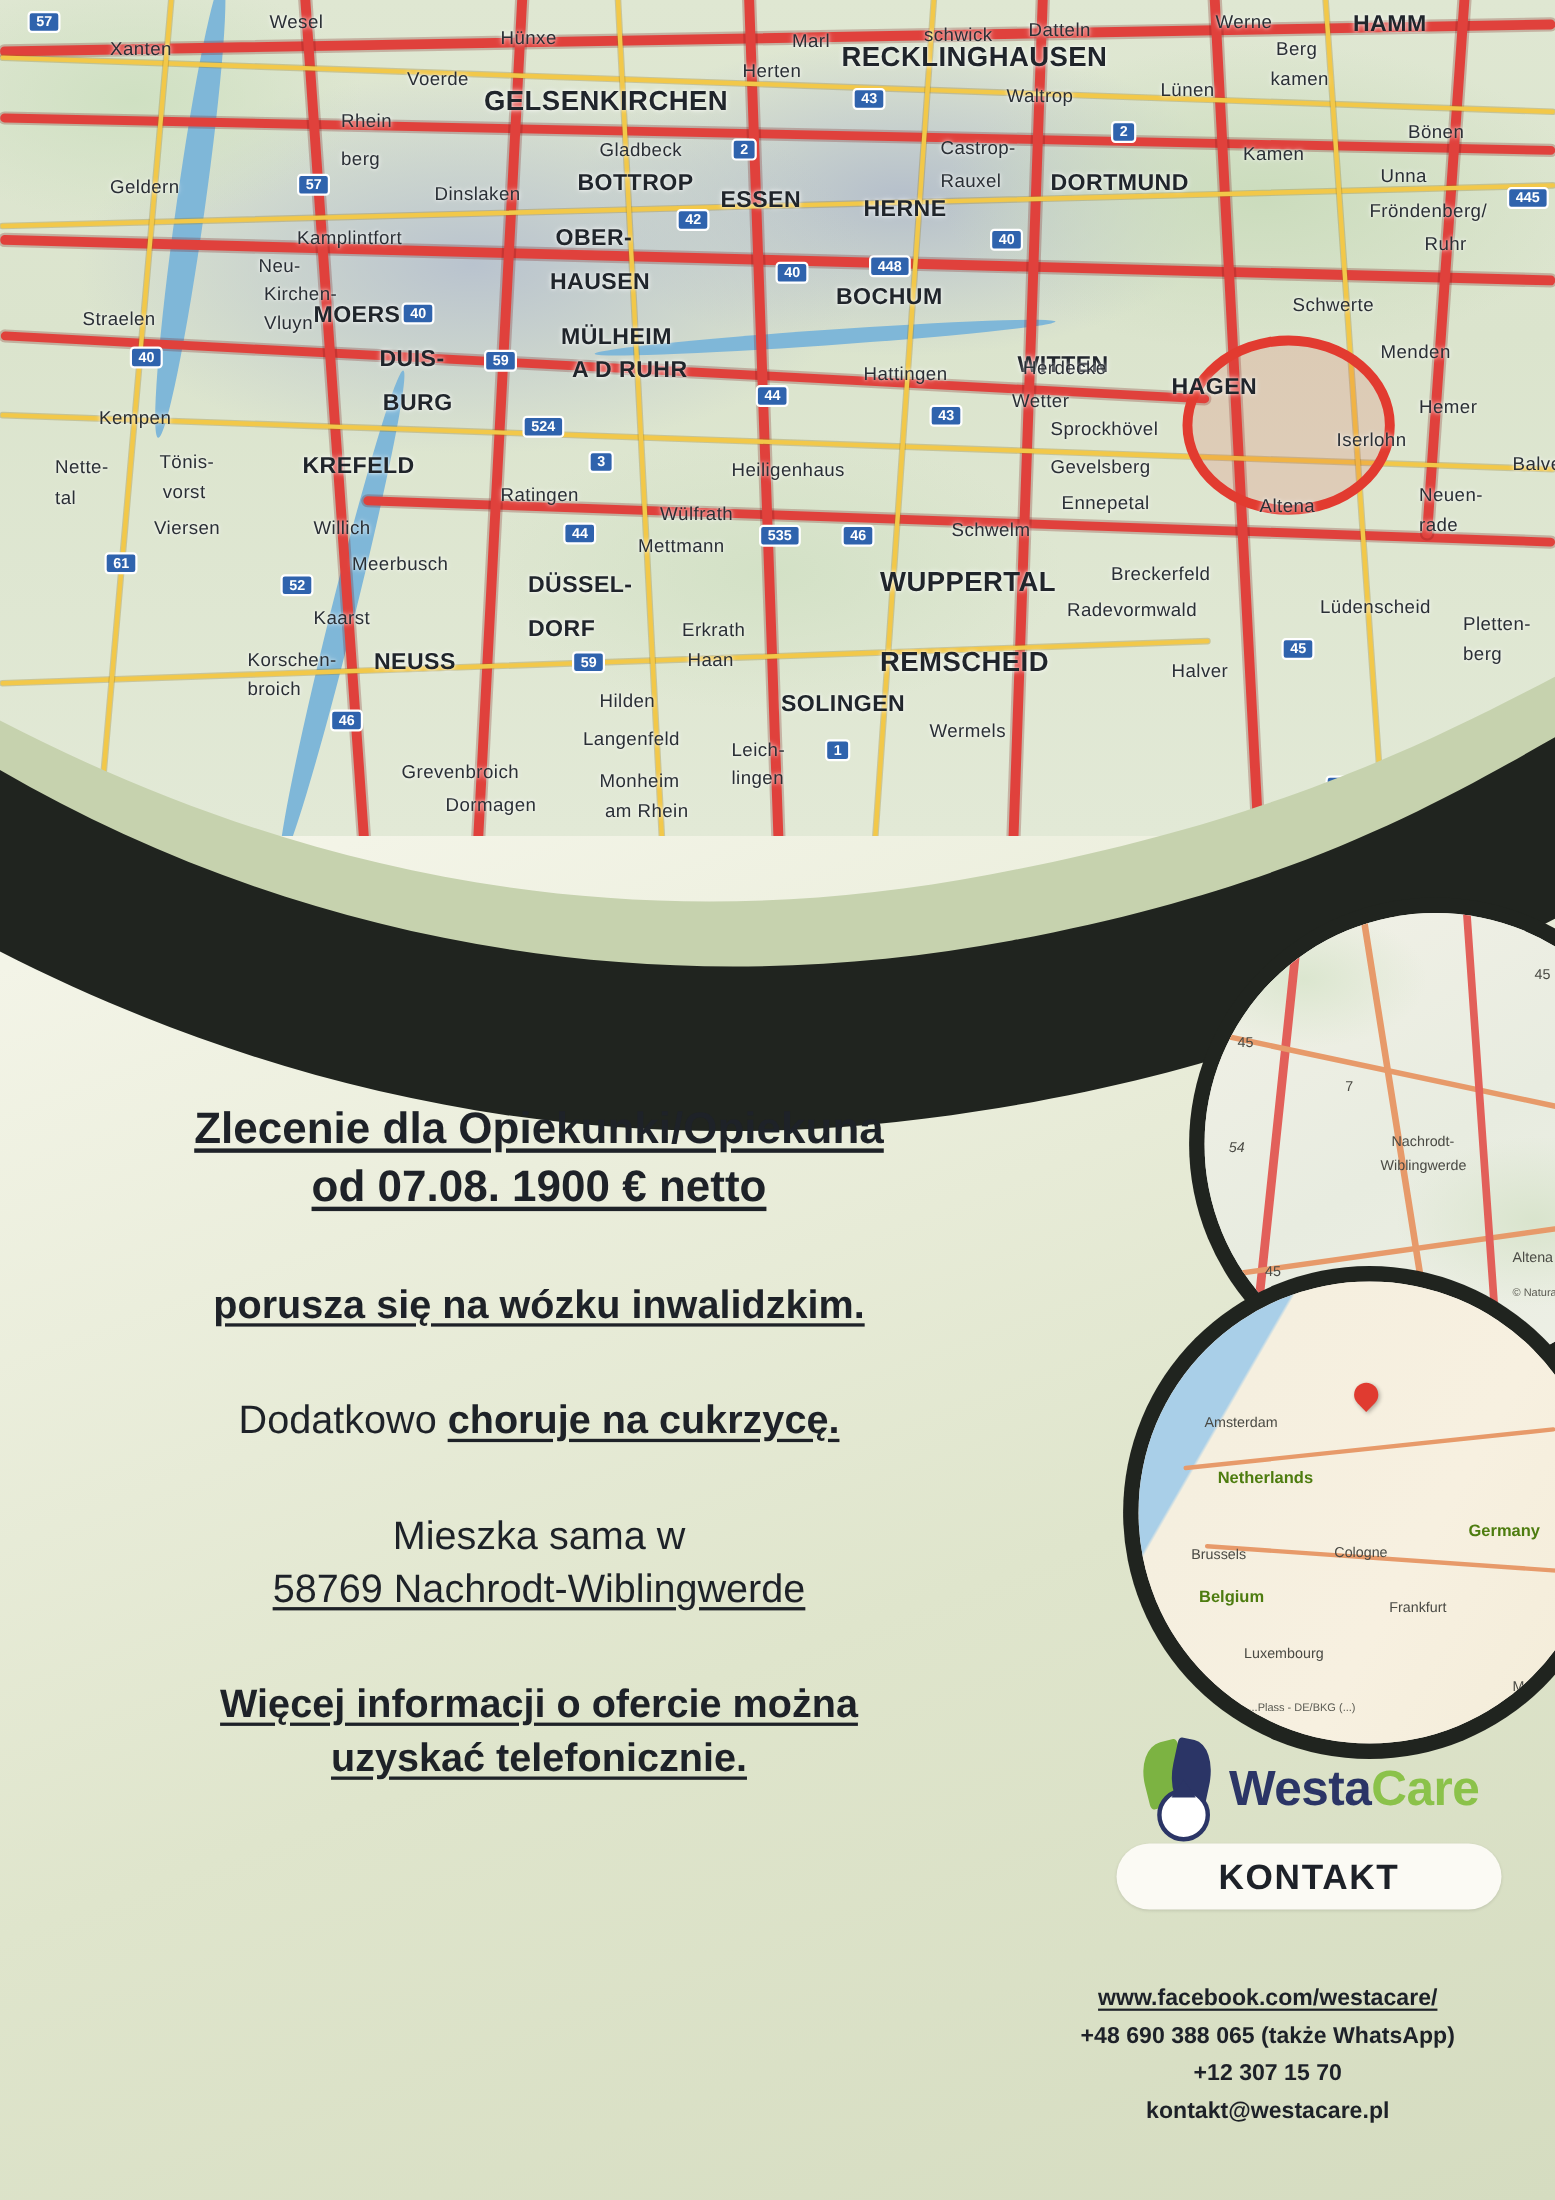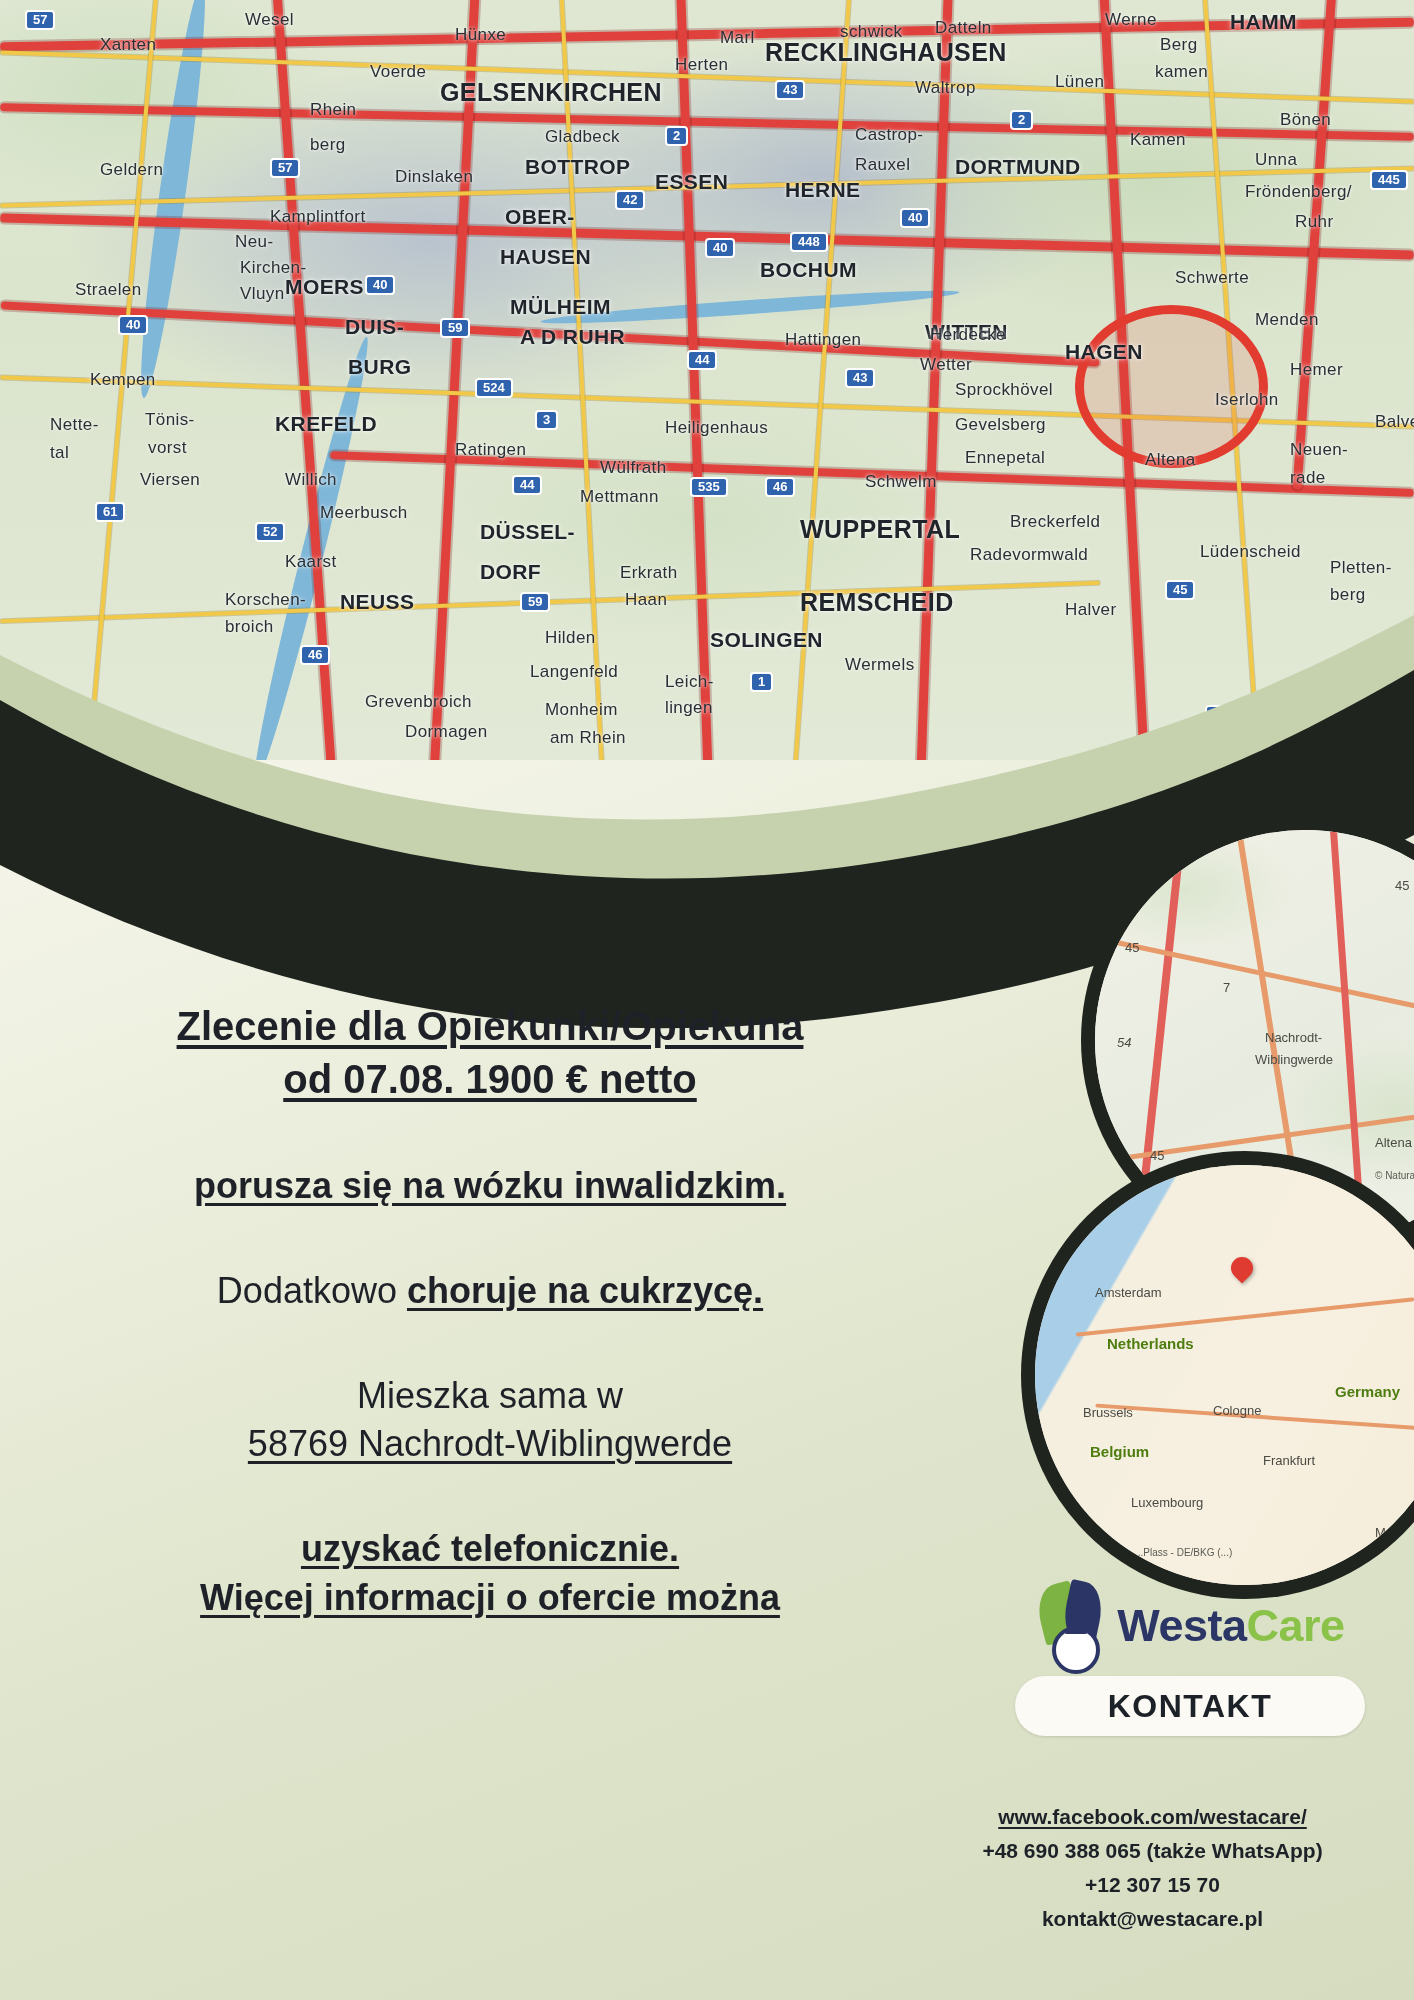--- a/index.html
+++ b/index.html
@@ -494,22 +494,22 @@
     </div>
 
     <div class="para"><span>Dodatkowo </span><b>choruje na cukrzycę.</b></div>
 
     <div class="para">
       <div>Mieszka sama w</div>
       <div class="u" style="font-weight:normal">58769 Nachrodt-Wiblingwerde </div>
     </div>
 
     <div class="para bold-all">
+      <div>Więcej informacji o ofercie można</div>
       <div>uzyskać telefonicznie.</div>
-      <div>Więcej informacji o ofercie można</div>
     </div>
 
   </div>
 
   <div class="logo-wrap">
     <div class="logo-row">
       <div class="logo-mark">
         <div class="leaf-green"></div>
         <div class="leaf-navy"></div>
         <div class="drop"></div>

